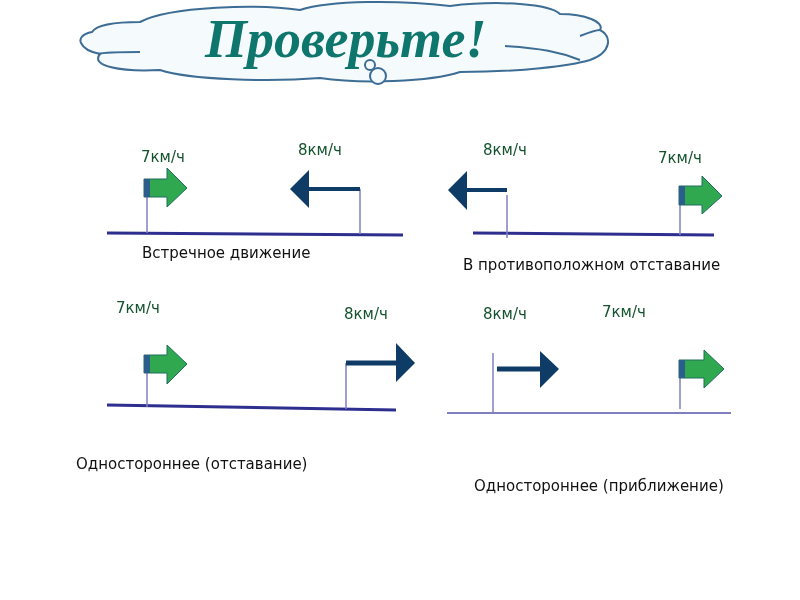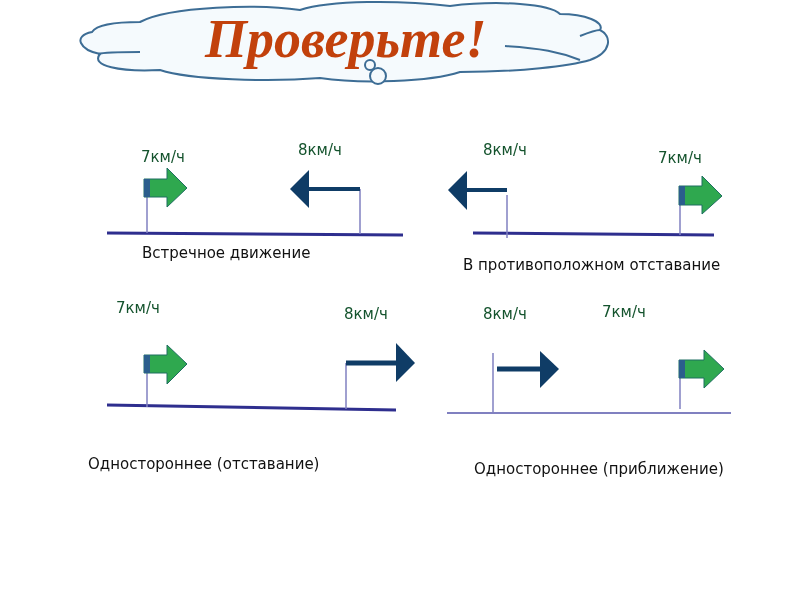--- a/index.html
+++ b/index.html
@@ -1,21 +1,21 @@
 <!DOCTYPE html>
 <html><head>
 <meta charset="utf-8">
 <style>
   html, body { margin: 0; padding: 0; }
   body { width: 800px; height: 600px; background: #ffffff; position: relative; overflow: hidden;
          font-family: "DejaVu Sans", sans-serif; }
   .cloud-svg { position: absolute; left: 0; top: 0; }
   .title { position: absolute; left: 205px; top: 8px; width: 320px; text-align: left;
            font-family: "Liberation Serif", serif; font-style: italic; font-weight: bold;
-           font-size: 54px; color: #c2410c; line-height: 62px; letter-spacing: 0px; }
+           font-size: 54px; color: #0f766e; line-height: 62px; letter-spacing: 0px; }
   .speed { position: absolute; font-family: "DejaVu Sans", sans-serif; font-size: 15px;
            color: #14532d; white-space: nowrap; }
   .caption { position: absolute; font-family: "DejaVu Sans", sans-serif; font-size: 15px;
              color: #111; white-space: nowrap; }
   svg.scene { position: absolute; left: 0; top: 0; }
 </style>
 </head>
 <body>
 
 <svg class="cloud-svg" width="800" height="100">
@@ -103,14 +103,14 @@
 <div class="speed" style="left:298px; top:141px;">8км/ч</div>
 <div class="speed" style="left:483px; top:141px;">8км/ч</div>
 <div class="speed" style="left:658px; top:149px;">7км/ч</div>
 <div class="speed" style="left:116px; top:299px;">7км/ч</div>
 <div class="speed" style="left:344px; top:305px;">8км/ч</div>
 <div class="speed" style="left:483px; top:305px;">8км/ч</div>
 <div class="speed" style="left:602px; top:303px;">7км/ч</div>
 
 <div class="caption" style="left:142px; top:244px;">Встречное движение</div>
 <div class="caption" style="left:463px; top:256px;">В противоположном отставание</div>
-<div class="caption" style="left:88px; top:455px;">Одностороннее (отставание)</div>
-<div class="caption" style="left:474px; top:460px;">Одностороннее (приближение)</div>
+<div class="caption" style="left:76px; top:455px;">Одностороннее (отставание)</div>
+<div class="caption" style="left:474px; top:477px;">Одностороннее (приближение)</div>
 
 </body></html>

